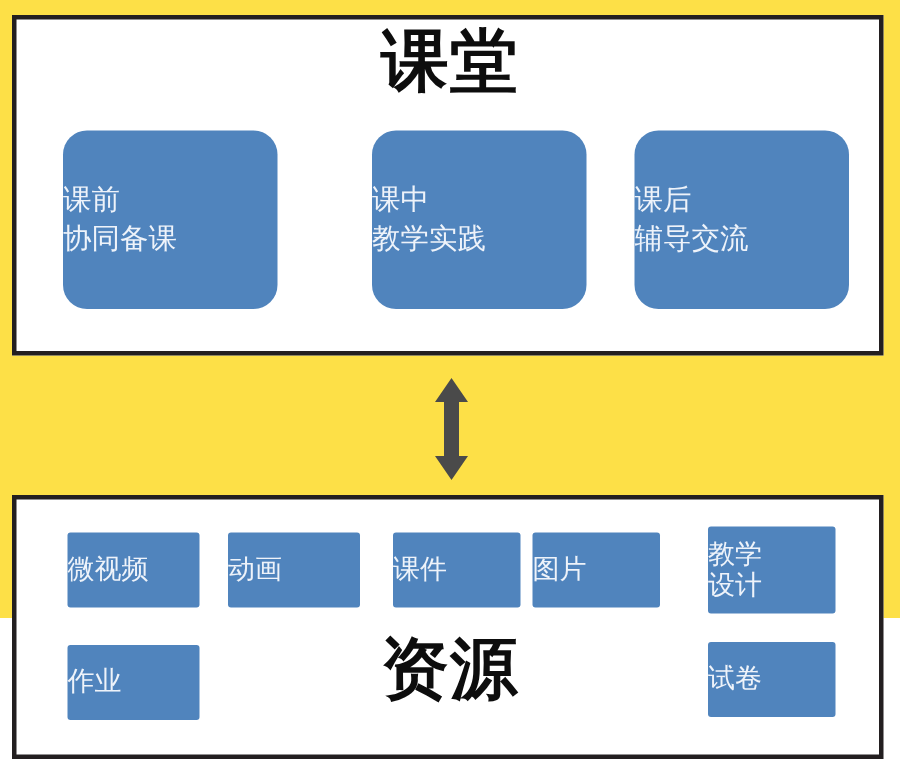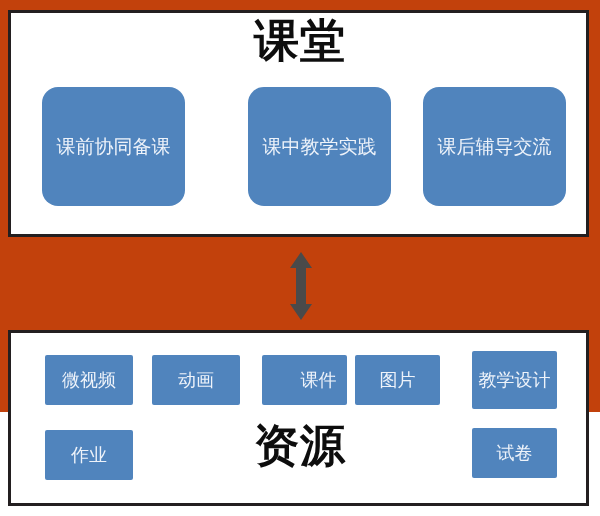--- a/index.html
+++ b/index.html
@@ -10,21 +10,21 @@
   body {
     width: 600px;
     height: 516px;
     overflow: hidden;
     font-family: "DejaVu Sans", "Liberation Sans", sans-serif;
   }
   .canvas {
     position: relative;
     width: 600px;
     height: 412px;
-    background: #c2410c;
+    background: #fde047;
   }
 
   
   .frame {
     position: absolute;
     box-sizing: border-box;
     background: #ffffff;
     border: 3px solid #231f20;
   }
   .frame-classroom {
@@ -65,22 +65,22 @@
   }
 
   
   .blue-box {
     position: absolute;
     box-sizing: border-box;
     background: #5084bd;
     border-radius: 14px;
     color: #eef3fa;
     display: flex;
-    flex-direction: row;
-    align-items: center;
+    flex-direction: column;
+    align-items: flex-start;
     justify-content: center;
     text-align: center;
     line-height: 1.34;
     white-space: nowrap;
   }
   .blue-box .ln {
     display: block;
   }
 
   
@@ -96,21 +96,21 @@
   .stage-3 { left: 423px; }
 
   
   .tag-box {
     font-size: 18px;
     border-radius: 2px;
     height: 50px;
   }
   .tag-weishipin { left: 45px;  top: 355px; width: 88px; }
   .tag-donghua   { left: 152px; top: 355px; width: 88px; }
-  .tag-kejian    { left: 262px; top: 355px; width: 85px; padding-left: 28px; }
+  .tag-kejian    { left: 262px; top: 355px; width: 85px; }
   .tag-tupian    { left: 355px; top: 355px; width: 85px; }
   .tag-jiaoxue   { left: 472px; top: 351px; width: 85px; height: 58px; line-height: 1.18; }
   .tag-zuoye     { left: 45px;  top: 430px; width: 88px; }
   .tag-shijuan   { left: 472px; top: 428px; width: 85px; }
 
   
   .arrow-link {
     position: absolute;
     left: 289px;
     top: 252px;

